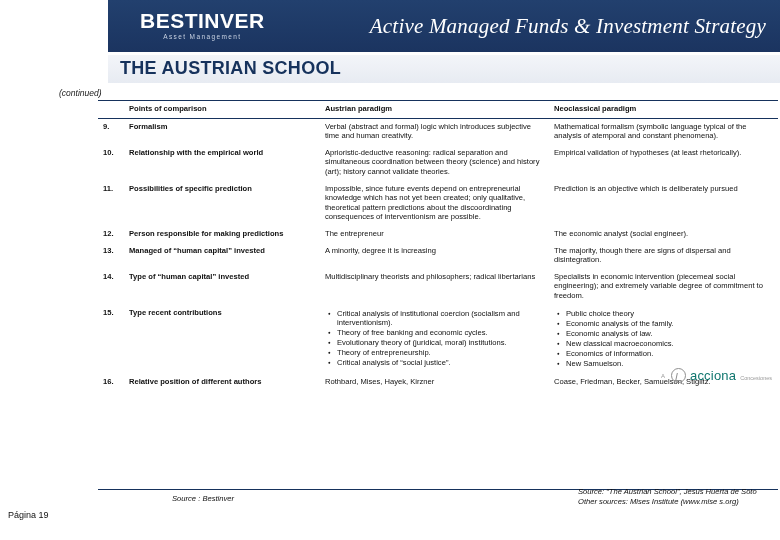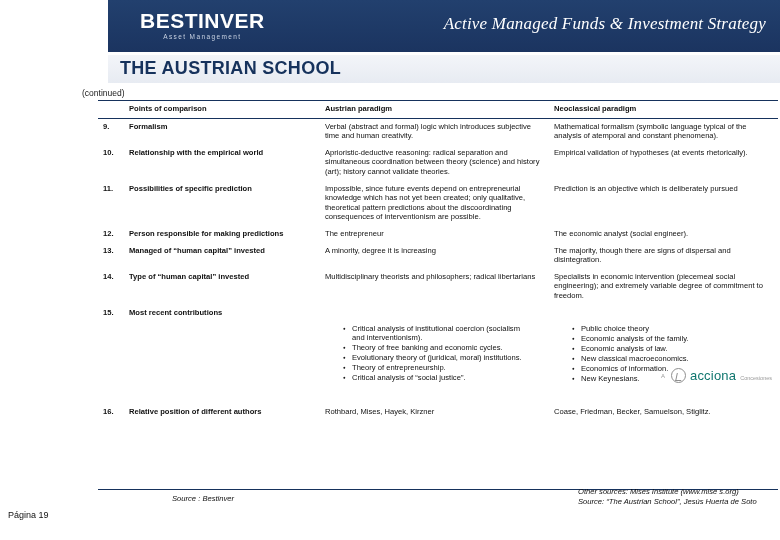--- a/index.html
+++ b/index.html
@@ -46,21 +46,21 @@
     font-size: 6.5px;
     letter-spacing: 1.4px;
     color: #c9d3e3;
     text-align: center;
     margin-top: 1px;
   }
   .header-right {
     position: absolute;
     right: 14px; top: 14px;
     font-family: "Liberation Serif", serif;
-    font-size: 17px;
+    font-size: 21px;
     color: #ffffff;
     letter-spacing: 0.2px;
     font-style: italic;
   }
 
   
   .sq {
     position: absolute;
     border: 1px solid #c3cfe3;
     background: #dfe6f1;
@@ -77,23 +77,24 @@
   .title-text {
     position: absolute;
     left: 120px; top: 58px;
     font-size: 18px;
     font-weight: bold;
     color: #16325c;
     letter-spacing: 0.3px;
   }
   .continued {
     position: absolute;
-    left: 82px; top: 88px;
+    left: 59px; top: 88px;
     font-size: 8.5px;
     color: #1a1a1a;
+    font-style: italic;
   }
 
   
   .table-wrap {
     position: absolute;
     left: 98px; top: 100px;
     width: 680px;
   }
   table.cmp {
     border-collapse: collapse;
@@ -128,21 +129,21 @@
     color: #111;
     padding-left: 8px;
   }
   td.item {
     font-weight: bold;
     font-size: 7.8px;
     color: #111;
   }
   tbody tr td { border-bottom: none; }
   ul.b {
-    margin: 16px; padding: 0 0 0 11px;
+    margin: 1px; padding: 0 0 0 11px;
     list-style: none;
   }
   ul.b li {
     position: relative;
     padding-left: 0;
     margin-bottom: 0.5px;
     line-height: 9.6px;
   }
   ul.b li:before {
     content: "\25CF";
@@ -270,21 +271,21 @@
         <tr>
           <td class="num">9.</td>
           <td class="item">Formalism</td>
           <td>Verbal (abstract and formal) logic which introduces subjective time and human creativity.</td>
           <td>Mathematical formalism (symbolic language typical of the analysis of atemporal and constant phenomena).</td>
         </tr>
         <tr>
           <td class="num">10.</td>
           <td class="item">Relationship with the empirical world</td>
           <td>Aprioristic-deductive reasoning: radical separation and simultaneous coordination between theory (science) and history (art); history cannot validate theories.</td>
-          <td>Empirical validation of hypotheses (at events rhetorically).</td>
+          <td>Empirical validation of hypotheses (at least rhetorically).</td>
         </tr>
         <tr>
           <td class="num">11.</td>
           <td class="item">Possibilities of specific prediction</td>
           <td>Impossible, since future events depend on entrepreneurial knowledge which has not yet been created; only qualitative, theoretical pattern predictions about the discoordinating consequences of interventionism are possible.</td>
           <td>Prediction is an objective which is deliberately pursued</td>
         </tr>
         <tr>
           <td class="num">12.</td>
           <td class="item">Person responsible for making predictions</td>
@@ -298,57 +299,57 @@
           <td>The majority, though there are signs of dispersal and disintegration.</td>
         </tr>
         <tr>
           <td class="num">14.</td>
           <td class="item">Type of “human capital” invested</td>
           <td>Multidisciplinary theorists and philosophers; radical libertarians</td>
           <td>Specialists in economic intervention (piecemeal social engineering); and extremely variable degree of commitment to freedom.</td>
         </tr>
         <tr>
           <td class="num">15.</td>
-          <td class="item">Most recent contributions</td>
+          <td class="item">Type recent contributions</td>
           <td>
             <ul class="b" id="aus-list-15">
                 <li>Critical analysis of institutional coercion (socialism and interventionism).</li>
                 <li>Theory of free banking and economic cycles.</li>
                 <li>Evolutionary theory of (juridical, moral) institutions.</li>
                 <li>Theory of entrepreneurship.</li>
                 <li>Critical analysis of “social justice”.</li>
               </ul>
           </td>
           <td>
             <ul class="b" id="neo-list-15">
                 <li>Public choice theory</li>
                 <li>Economic analysis of the family.</li>
                 <li>Economic analysis of law.</li>
                 <li>New classical macroeconomics.</li>
                 <li>Economics of information.</li>
-                <li>New Keynesians.</li>
+                <li>New Samuelson.</li>
               </ul>
           </td>
         </tr>
         <tr>
           <td class="num">16.</td>
           <td class="item">Relative position of different authors</td>
           <td>Rothbard, Mises, Hayek, Kirzner</td>
           <td>Coase, Friedman, Becker, Samuelson, Stiglitz.</td>
         </tr>
       </tbody>
     </table>
   </div>
 
   <div class="bottom-rule"></div>
 
   <div class="src-center">Source : Bestinver</div>
   <div class="src-right">
+    <div>Source: “The Austrian School”, Jesús Huerta de Soto</div>
     <div>Other sources: Mises Institute (www.mise s.org)</div>
-    <div>Source: “The Austrian School”, Jesús Huerta de Soto</div>
   </div>
   <div class="pagina">Página 19</div>
 
   <div class="footer-logo">
     <span class="fl-tiny">A</span>
     <span class="fl-mark"></span>
     <span class="fl-text">acciona</span>
     <span class="fl-sub">Concesiones</span>
   </div>
 

